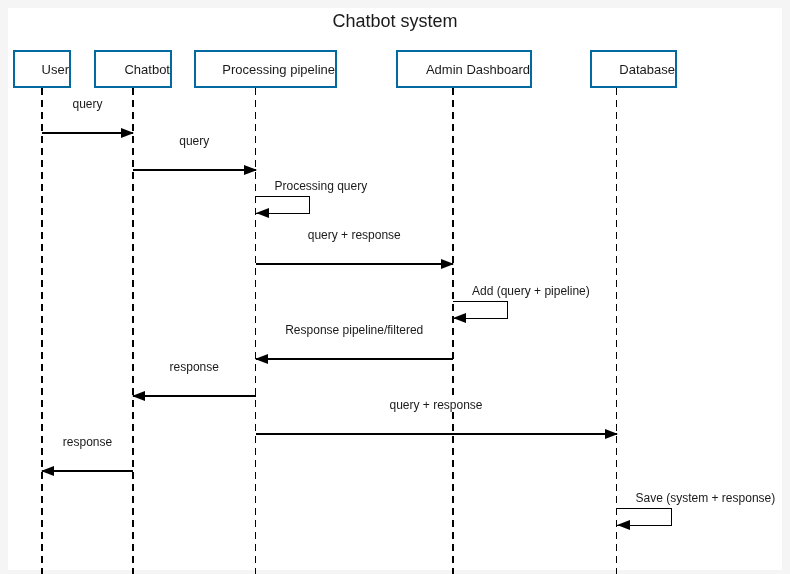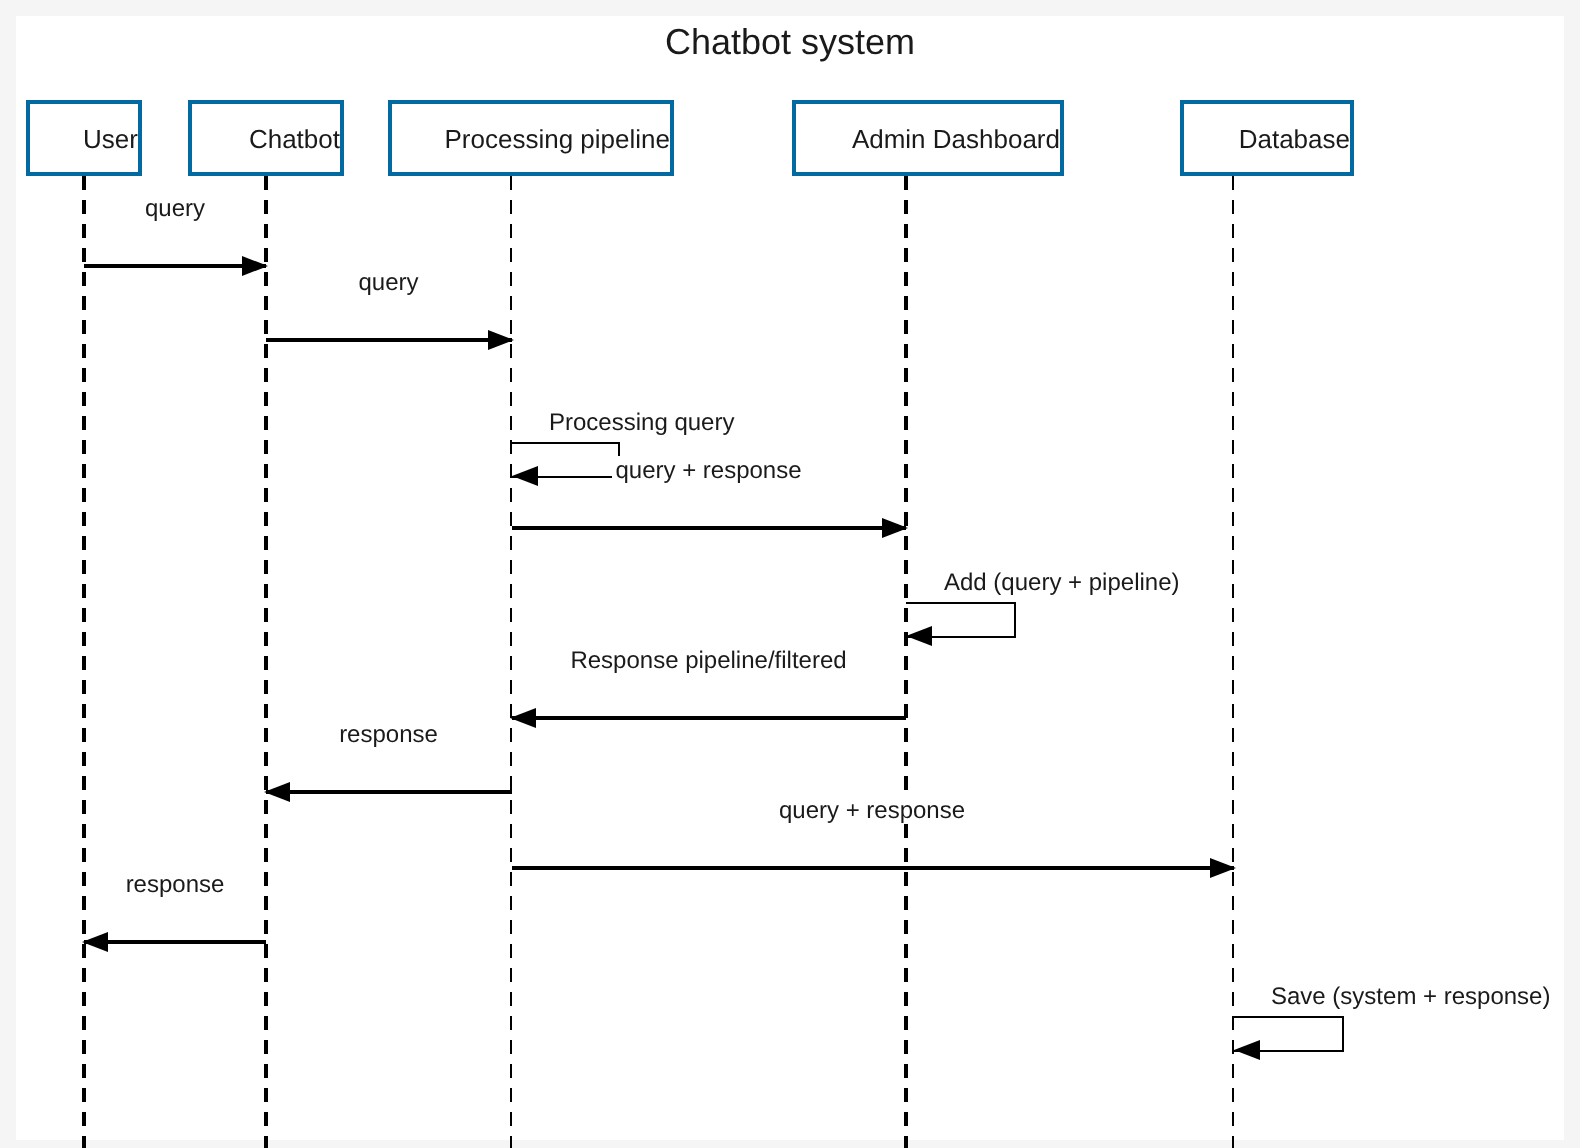--- a/index.html
+++ b/index.html
@@ -149,21 +149,21 @@
     <div class="msg-line"></div>
     <div class="ah-right"></div>
   </div>
 
   <div class="message" style="left:133px; top:169px; width:122.5px;">
     <div class="msg-label"><span>query</span></div>
     <div class="msg-line"></div>
     <div class="ah-right"></div>
   </div>
 
-  <div class="self-message" style="left:255.5px; top:221px; width:54.5px;">
+  <div class="self-message" style="left:255.5px; top:196px; width:54.5px;">
     <div class="self-label"><span>Processing query</span></div>
     <div class="loop"></div>
     <div class="loop-arrow"></div>
   </div>
 
   <div class="message" style="left:255.5px; top:263px; width:197.5px;">
     <div class="msg-label"><span>query + response</span></div>
     <div class="msg-line"></div>
     <div class="ah-right"></div>
   </div>

